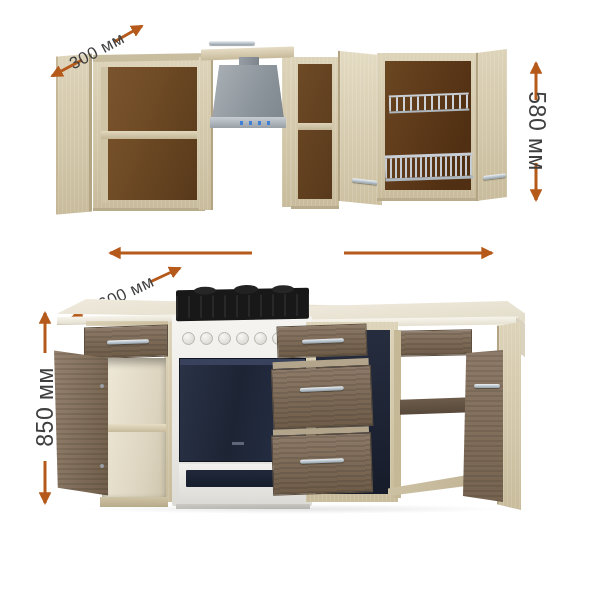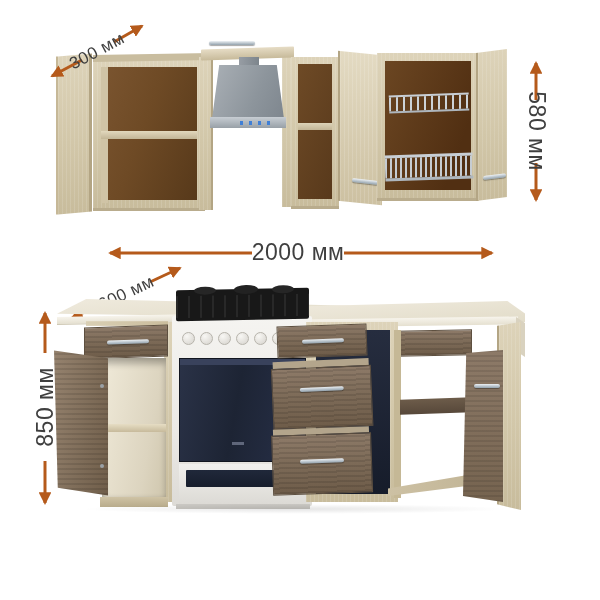--- a/index.html
+++ b/index.html
@@ -99,21 +99,20 @@
   <svg class="dim" style="left:518px;top:55px;" width="40" height="150" viewBox="0 0 40 150">
     <line x1="18" y1="8" x2="18" y2="45" marker-start="url(#ah)"></line>
     <line x1="18" y1="108" x2="18" y2="145" marker-end="url(#ah)"></line>
   </svg>
   <div class="dim-label big" style="left:536px;top:131px;transform:translate(-50%,-50%) rotate(90deg);">580 мм</div>
 
   <svg class="dim" style="left:100px;top:238px;" width="400" height="28" viewBox="0 0 400 28">
     <line x1="10" y1="15" x2="152" y2="15" marker-start="url(#ah)"></line>
     <line x1="244" y1="15" x2="392" y2="15" marker-end="url(#ah)"></line>
   </svg>
-  <div class="dim-label big" style="left:298px;top:252px;transform:translate(-50%,-50%);">2000 мм</div>
 
   <svg class="dim" style="left:58px;top:262px;" width="135" height="66" viewBox="0 0 135 66">
     <line x1="14" y1="56" x2="46" y2="41" marker-start="url(#ah)"></line>
     <line x1="92" y1="20" x2="122" y2="6" marker-end="url(#ah)"></line>
   </svg>
   <div class="dim-label" style="left:126px;top:293px;transform:translate(-50%,-50%) rotate(-25deg);">600 мм</div>
 
   <svg class="dim" style="left:26px;top:303px;" width="40" height="210" viewBox="0 0 40 210">
     <line x1="19" y1="10" x2="19" y2="50" marker-start="url(#ah)"></line>
     <line x1="19" y1="158" x2="19" y2="200" marker-end="url(#ah)"></line>

